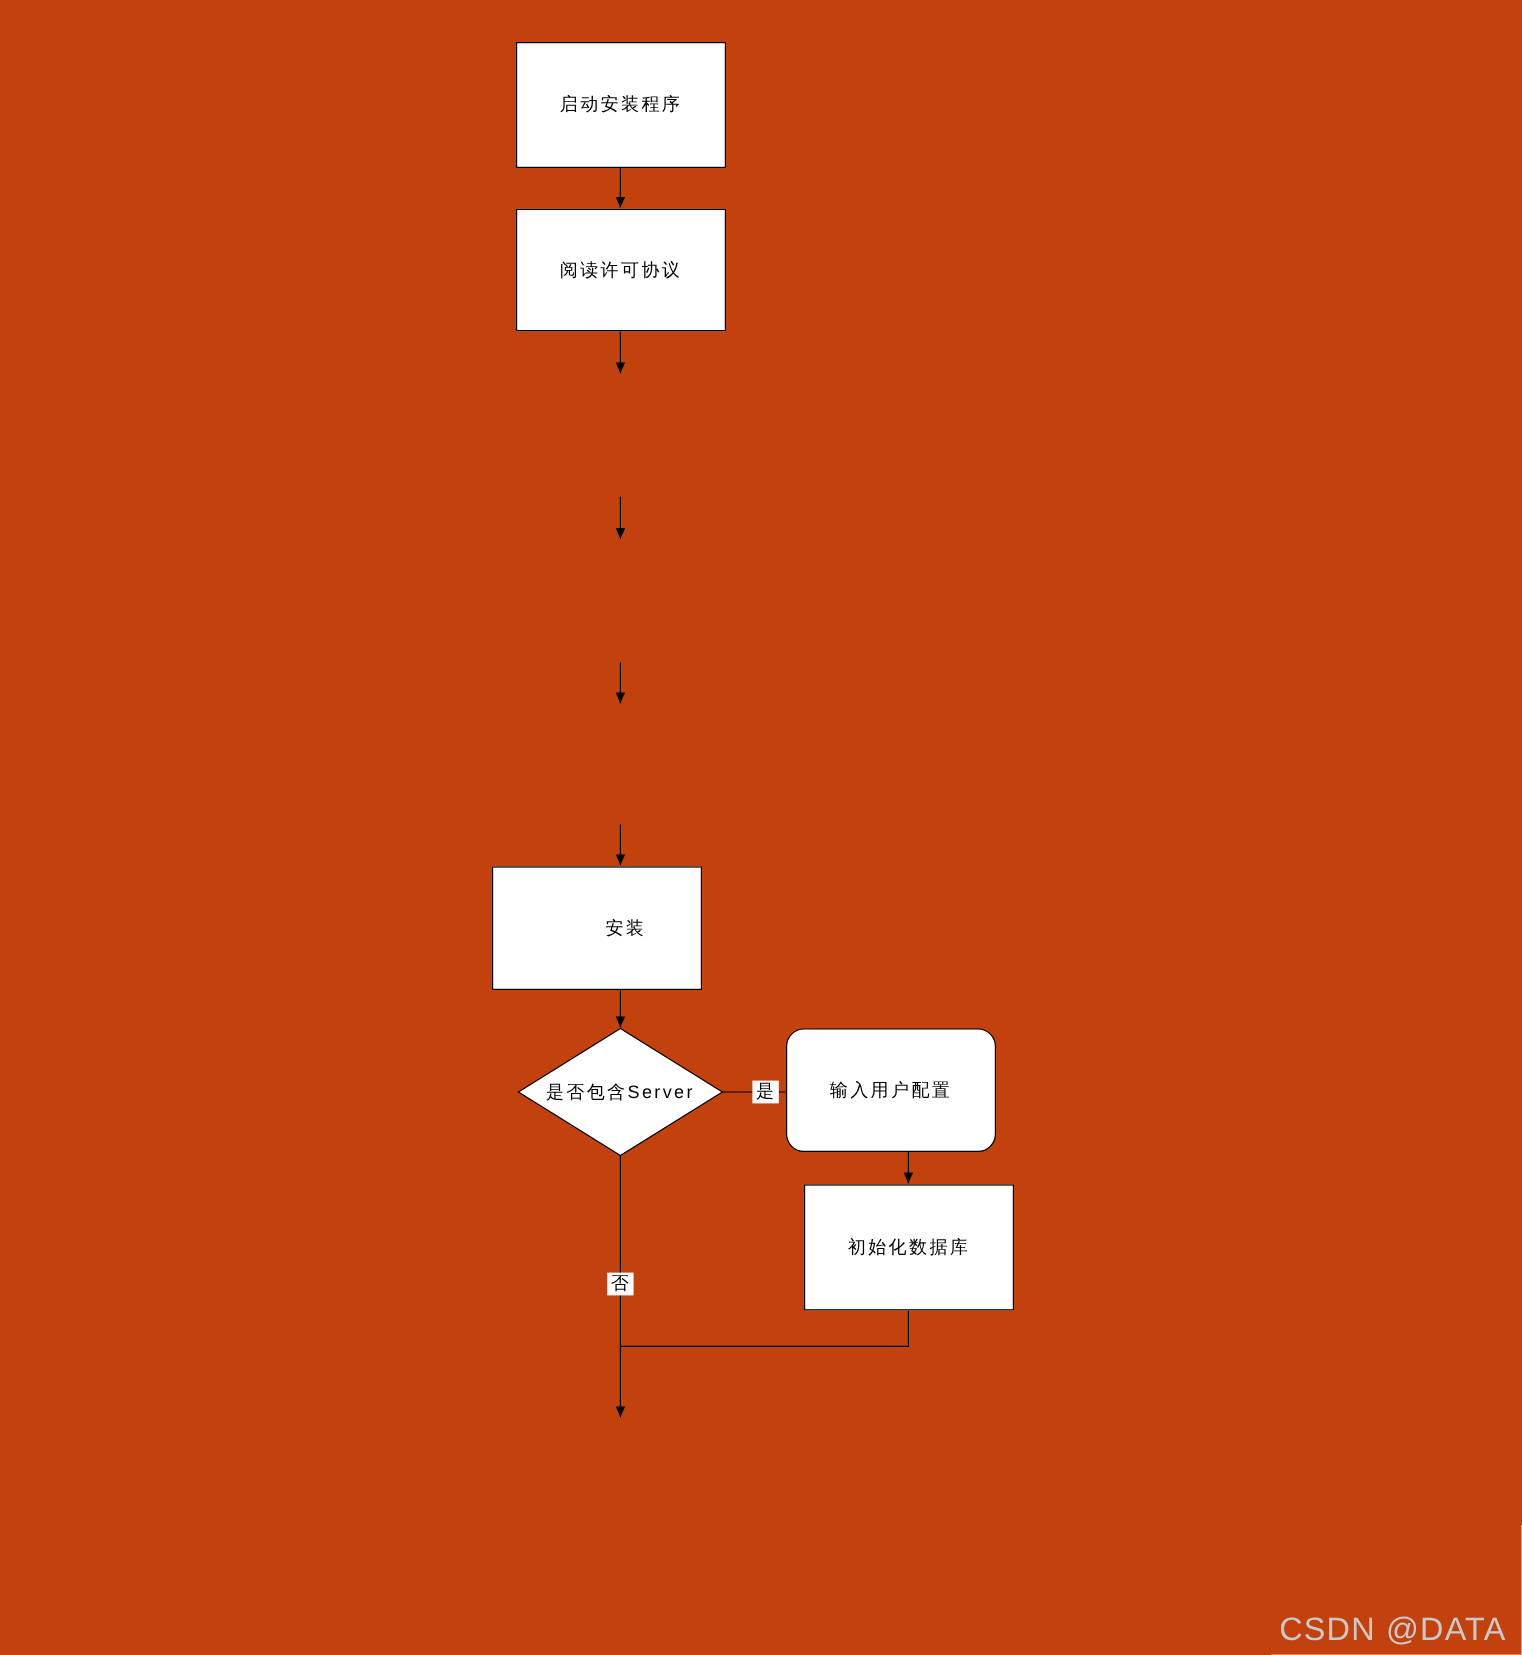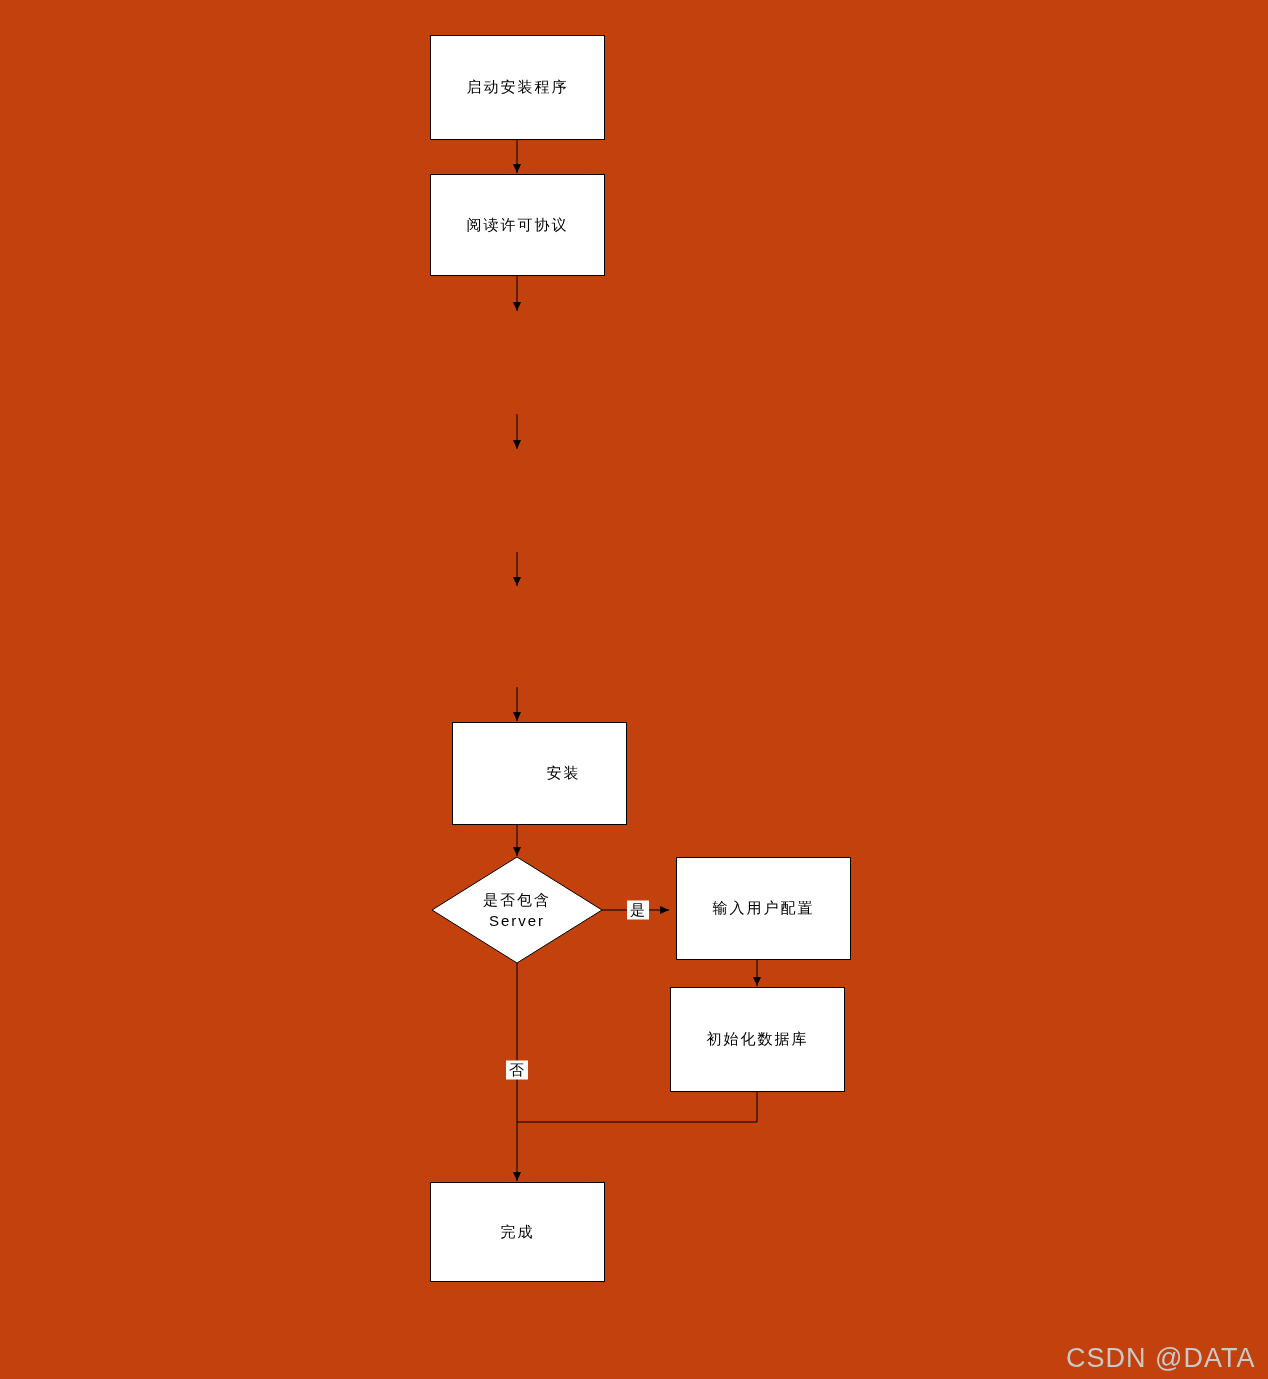--- a/index.html
+++ b/index.html
@@ -25,21 +25,21 @@
     align-items: center;
     justify-content: center;
     font-size: 15px;
     color: #000000;
     letter-spacing: 2px;
     text-align: center;
   }
   .diamond-label {
     position: absolute;
     display: flex;
-    flex-direction: column;
+    flex-direction: row;
     align-items: center;
     justify-content: center;
     font-size: 15px;
     color: #000000;
     letter-spacing: 2px;
     line-height: 1.4;
   }
   .edge-label {
     position: absolute;
     transform: translate(-50%, -50%);
@@ -99,40 +99,37 @@
     <span>启动安装程序</span>
   </div>
 
   <div class="node" style="left:430px; top:174px; width:175px; height:102px;">
     <span>阅读许可协议</span>
   </div>
 
 
 
 
-  <div class="node" style="left:452px; top:722px; width:175px; height:103px;padding-left:48px;">
+  <div class="node" style="left:410px; top:722px; width:175px; height:103px;padding-left:48px;">
     <span>安装</span>
   </div>
 
   <div class="diamond-label" style="left:447px; top:878px; width:140px; height:64px;">
     <span>是否包含</span>
     <span>Server</span>
   </div>
 
-  <div class="node" style="left:676px; top:857px; width:175px; height:103px;">
+  <div class="node" style="left:655px; top:857px; width:175px; height:103px;border-radius:15px;">
     <span>输入用户配置</span>
   </div>
 
   <div class="node" style="left:670px; top:987px; width:175px; height:105px;">
     <span>初始化数据库</span>
   </div>
 
-  <div class="node" style="left:430px; top:1182px; width:175px; height:100px;">
-    <span>完成</span>
-  </div>
 
   <span class="edge-label" style="left:638px; top:910px;">是</span>
   <span class="edge-label" style="left:517px; top:1070px;">否</span>
 
 
   <div class="watermark">CSDN @DATA无界</div>
 
 </div>
 
 </body></html>

